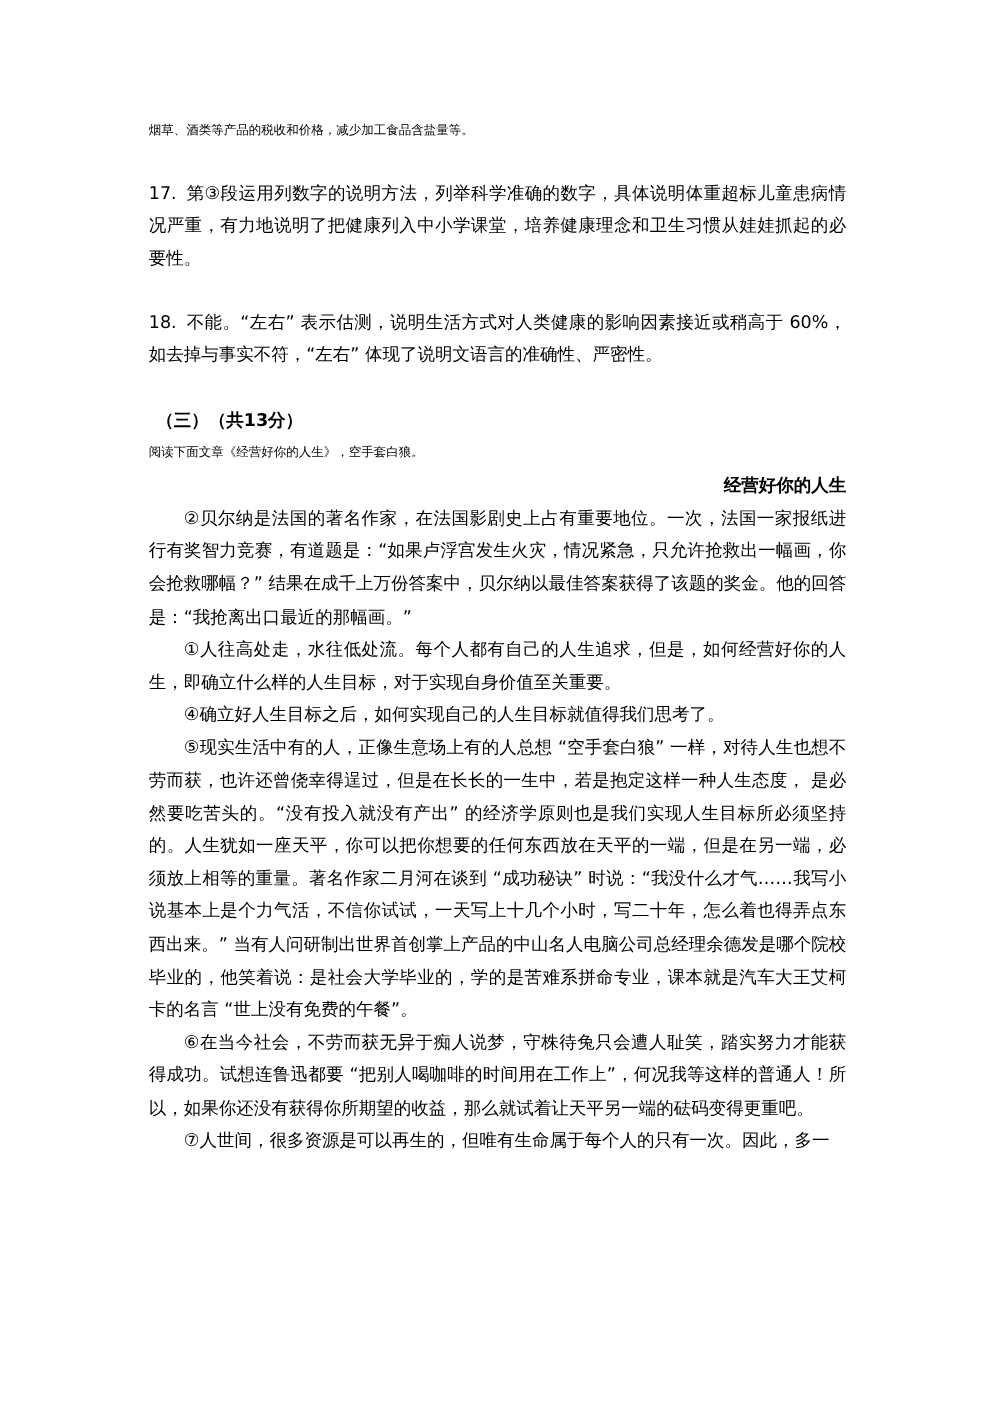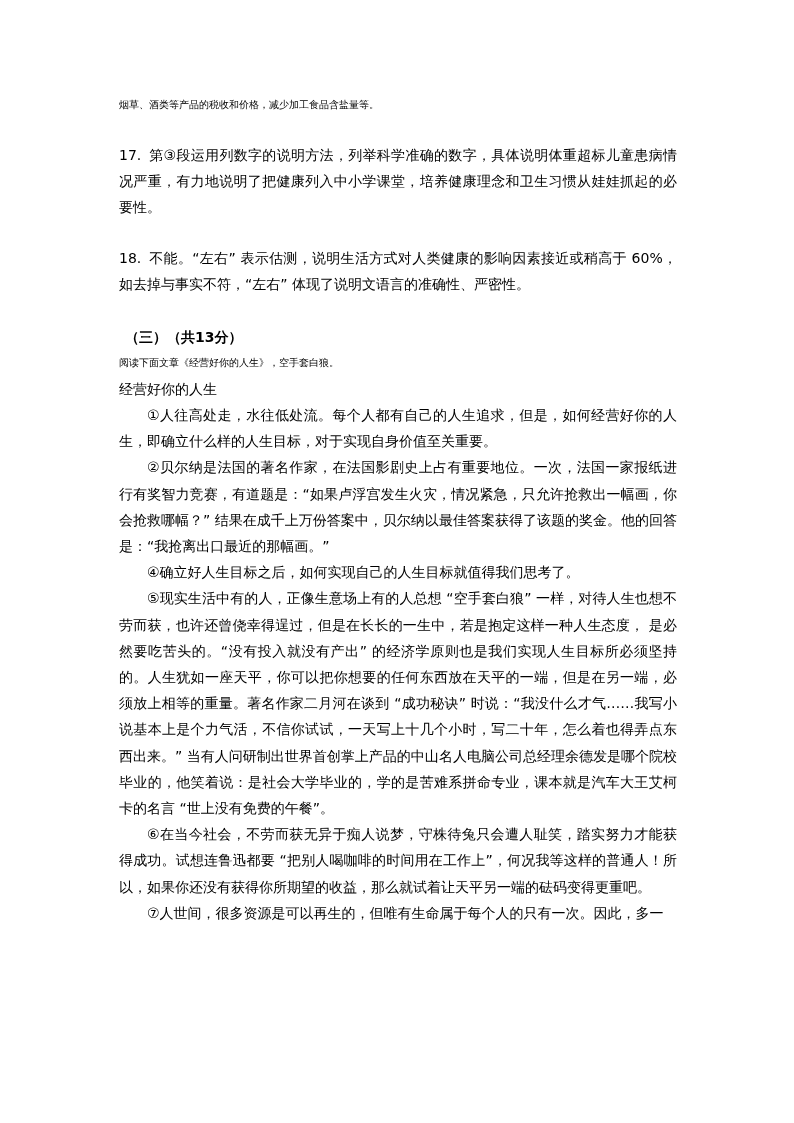--- a/index.html
+++ b/index.html
@@ -4,21 +4,21 @@
 <style>
   html, body { margin:0; padding:0; background:#ffffff; }
   body { width:794px; height:1123px; position:relative; overflow:hidden;
          font-family:"DejaVu Sans", sans-serif; color:#000; }
   .page { position:absolute; left:119px; top:92px; width:558px; }
   .line { font-size:10px; line-height:26px; height:26px; white-space:nowrap; overflow:visible; }
   .para { font-size:14px; line-height:26.2px; text-align:justify; text-align-last:left; }
   .indent { text-indent:28px; }
   .gap { height:27px; }
   .section-title { font-weight:bold; font-size:14px; line-height:26px; padding-left:6px; }
-  .article-title { text-align:left; font-size:14px; line-height:26px; }
+  .article-title { text-align:right; font-size:14px; line-height:26px;font-weight:bold; }
   .num { display:inline-block; width:30px;margin-top:24px; }
 </style>
 </head>
 <body>
 
 <div class="page">
 
   <div class="line">烟草、酒类等产品的税收和价格，减少加工食品含盐量等。</div>
 
   <div class="para">
@@ -29,20 +29,20 @@
     <span class="num">18.</span><span>不能。“左右” 表示估测，说明生活方式对人类健康的影响因素接近或稍高于 60%，如去掉与事实不符，“左右” 体现了说明文语言的准确性、严密性。</span>
   </div>
 
   <div class="gap"></div>
 
   <div class="section-title">（三）（共13分）</div>
   <div class="line">阅读下面文章《经营好你的人生》，空手套白狼。</div>
 
   <div class="article-title">经营好你的人生</div>
 
+  <div class="para indent">②贝尔纳是法国的著名作家，在法国影剧史上占有重要地位。一次，法国一家报纸进行有奖智力竞赛，有道题是：“如果卢浮宫发生火灾，情况紧急，只允许抢救出一幅画，你会抢救哪幅？” 结果在成千上万份答案中，贝尔纳以最佳答案获得了该题的奖金。他的回答是：“我抢离出口最近的那幅画。”</div>
   <div class="para indent">①人往高处走，水往低处流。每个人都有自己的人生追求，但是，如何经营好你的人生，即确立什么样的人生目标，对于实现自身价值至关重要。</div>
-  <div class="para indent">②贝尔纳是法国的著名作家，在法国影剧史上占有重要地位。一次，法国一家报纸进行有奖智力竞赛，有道题是：“如果卢浮宫发生火灾，情况紧急，只允许抢救出一幅画，你会抢救哪幅？” 结果在成千上万份答案中，贝尔纳以最佳答案获得了该题的奖金。他的回答是：“我抢离出口最近的那幅画。”</div>
   <div class="para indent">④确立好人生目标之后，如何实现自己的人生目标就值得我们思考了。</div>
   <div class="para indent">⑤现实生活中有的人，正像生意场上有的人总想 “空手套白狼” 一样，对待人生也想不劳而获，也许还曾侥幸得逞过，但是在长长的一生中，若是抱定这样一种人生态度， 是必然要吃苦头的。“没有投入就没有产出” 的经济学原则也是我们实现人生目标所必须坚持的。人生犹如一座天平，你可以把你想要的任何东西放在天平的一端，但是在另一端，必须放上相等的重量。著名作家二月河在谈到 “成功秘诀” 时说：“我没什么才气……我写小说基本上是个力气活，不信你试试，一天写上十几个小时，写二十年，怎么着也得弄点东西出来。” 当有人问研制出世界首创掌上产品的中山名人电脑公司总经理余德发是哪个院校毕业的，他笑着说：是社会大学毕业的，学的是苦难系拼命专业，课本就是汽车大王艾柯卡的名言 “世上没有免费的午餐”。</div>
   <div class="para indent">⑥在当今社会，不劳而获无异于痴人说梦，守株待兔只会遭人耻笑，踏实努力才能获得成功。试想连鲁迅都要 “把别人喝咖啡的时间用在工作上”，何况我等这样的普通人！所以，如果你还没有获得你所期望的收益，那么就试着让天平另一端的砝码变得更重吧。</div>
   <div class="para indent">⑦人世间，很多资源是可以再生的，但唯有生命属于每个人的只有一次。因此，多一</div>
 
 </div>
 
 </body></html>

